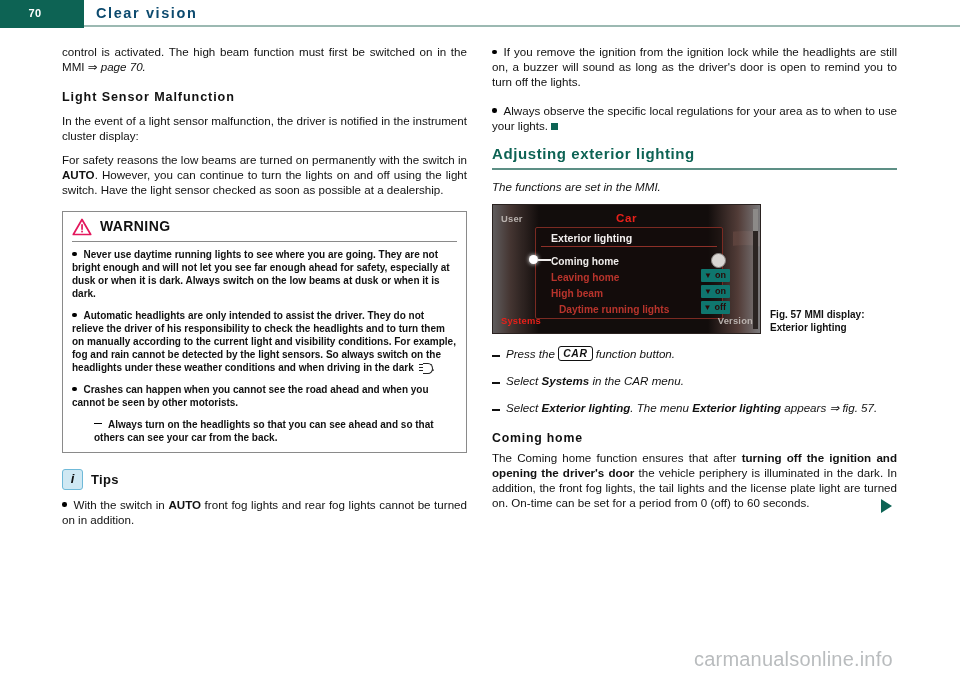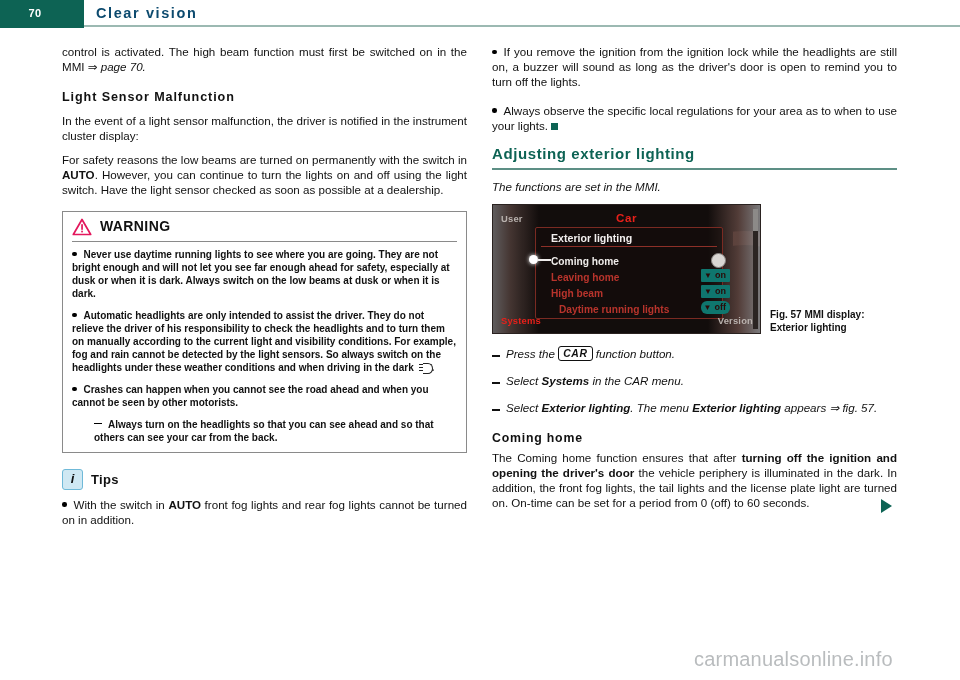--- a/index.html
+++ b/index.html
@@ -117,21 +117,21 @@
   .mmi .sel{position:absolute;left:36px;top:50px;width:9px;height:9px;border-radius:50%;
        background:#fff;box-shadow:0 0 4px #fff;}
   .mmi .selbar{position:absolute;left:44px;top:54px;width:14px;height:1.6px;background:#efeceb;}
   .mmi .knob{position:absolute;right:34px;top:48px;width:13px;height:13px;border-radius:50%;
        background:#d9d6d3;border:1.6px solid #8b8784;}
   .mmi .pill{position:absolute;background:#0f766e;color:#2a0a08;font-size:9px;font-weight:bold;
        height:13px;line-height:13px;padding:0 4px 0 3px;border-radius:1px;}
   .mmi .pill .cv{display:inline-block;margin-right:3px;font-size:8px;}
   .mmi .p1{right:30px;top:64px;}
   .mmi .p2{right:30px;top:80px;}
-  .mmi .p3{right:30px;top:96px;border-radius:6px;}
+  .mmi .p3{right:30px;top:96px;}
   .mmi .scroll{position:absolute;right:2px;top:4px;width:5px;height:120px;background:#2b2523;}
   .mmi .scrollthumb{position:absolute;right:2px;top:4px;width:5px;height:22px;background:#8c8a88;}
 
   .figcap{position:absolute;left:278px;top:105px;width:125px;font-size:10px;line-height:12.6px;
           font-weight:bold;color:#111;}
 
   
   .steps{margin-top:12px;}
   .step{display:flex;margin-bottom:11px;font-size:11.6px;line-height:15.2px;font-style:italic;}
   .step .sd{width:14px;flex:none;padding-top:1px;}

